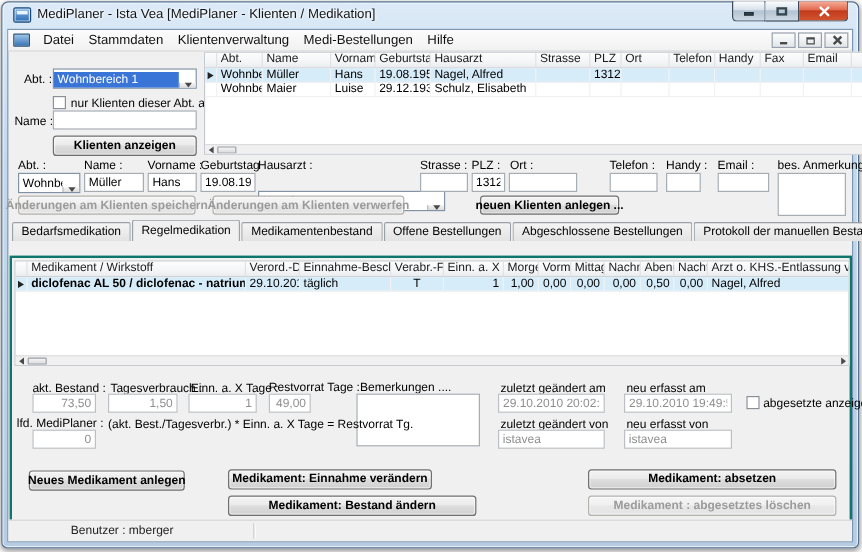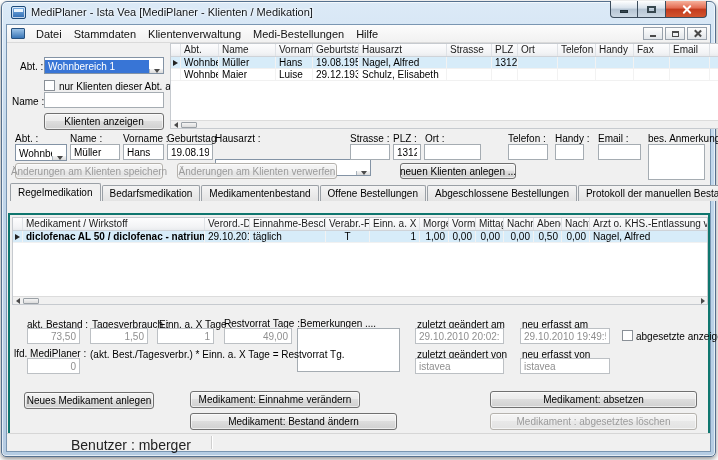--- a/index.html
+++ b/index.html
@@ -48,35 +48,35 @@
   .mdi-glyph-max { width:7px; height:6px; border:1px solid #4a4a4a; border-top-width:2px; }
   .mdi-glyph-x { position:relative; width:7px; height:7px; }
   .mdi-glyph-x i { position:absolute; left:3px; top:-1px; width:1.6px; height:9px; background:#4a4a4a; }
   .mdi-glyph-x i:nth-child(1){ transform:rotate(45deg);} .mdi-glyph-x i:nth-child(2){ transform:rotate(-45deg);}
 
   .workspace { position:absolute; left:1px; right:1px; top:18px; bottom:18px; }
 
   
   .statusbar { position:absolute; left:0; right:0; bottom:0; height:18px; background:#f0f0f0;
     border-top:1px solid #d6d6d6; }
-  .status-text { position:absolute; left:24px; top:3px; font-size:14px; color:#222;padding-left:40px; }
+  .status-text { position:absolute; left:12px; top:3px; font-size:10px; color:#222;padding-left:40px; }
   .status-divider { position:absolute; left:204px; top:2px; bottom:2px; width:1px; background:#cfcfcf;
     box-shadow:1px 0 0 #ffffff; }
 
   
   .lbl { position:absolute; font-size:10px; color:#000; white-space:nowrap; }
   .input { position:absolute; height:16px; border:1px solid #a5acb2; background:#fff;
     font-family:"Liberation Sans",sans-serif; font-size:10px; padding:1px 3px; color:#000; }
   .input.ro { color:#8f8f8f; border-color:#bcc0c4; }
   .input.num { text-align:right; }
   .textarea { position:absolute; border:1px solid #a5acb2; background:#fff; }
   .btn { position:absolute; border:1px solid #707070; border-radius:3px;
     background:linear-gradient(180deg,#f3f3f3,#ebebeb 45%,#dddddd 50%,#d0d0d0);
     font-size:10px; color:#000; display:flex; align-items:center; justify-content:center;
-    white-space:nowrap; box-shadow:inset 0 0 0 1px rgba(255,255,255,.6); }
+    white-space:nowrap; box-shadow:inset 0 0 0 1px rgba(255,255,255,.6);font-weight:bold; }
   .btn.disabled { color:#9b9b9b; border-color:#b5b2ad;
     background:linear-gradient(180deg,#f5f5f5,#f0f0f0 45%,#e8e8e8 50%,#e3e3e3); }
   .cb { position:absolute; width:11px; height:11px; background:#fff; border:1px solid #8a9097; }
   .combo { position:absolute; height:17px; border:1px solid #8393a5; background:#fff; display:flex;align-items:flex-end; }
   .combo-val { flex:1; font-size:10px; padding:1px 3px; white-space:nowrap; overflow:hidden; }
   .combo-val.sel { background:#3875d6; color:#fff; }
   .combo-btn { width:14px; border-left:1px solid #aab4bd;
     background:linear-gradient(180deg,#f4f4f4,#dcdcdc); display:flex; align-items:center; justify-content:center; }
   .tri { width:0; height:0; display:inline-block; }
   .tri-down { border-left:3px solid transparent; border-right:3px solid transparent; border-top:4px solid #4a4a4a; }
@@ -299,22 +299,22 @@
         <input class="input" style="left: 547px; top: 13px; width: 29px;">
         <input class="input" style="left: 590px; top: 13px; width: 43px;">
         <div class="textarea" style="left:640px;top:13px;width:57px;height:36px"></div>
 
         <div class="btn disabled" style="left:7px;top:32px;width:148px;height:16px">Änderungen am Klienten speichern</div>
         <div class="btn disabled" style="left:169px;top:32px;width:160px;height:16px">Änderungen am Klienten verwerfen</div>
         <div class="btn" style="left:392px;top:32px;width:116px;height:16px">neuen Klienten anlegen ...</div>
       </div>
 
       <div class="tabs">
+        <div class="tab">Bedarfsmedikation</div>
         <div class="tab active">Regelmedikation</div>
-        <div class="tab">Bedarfsmedikation</div>
         <div class="tab">Medikamentenbestand</div>
         <div class="tab">Offene Bestellungen</div>
         <div class="tab">Abgeschlossene Bestellungen</div>
         <div class="tab">Protokoll der manuellen Bestands-Änderungen</div>
       </div>
 
       <div class="tabpanel">
 
         <div class="gridbox" style="left:2px;top:2px;width:696px;height:88px">
           <div class="thead">
@@ -366,21 +366,21 @@
           <span class="lbl" style="left:82px;top:104px">Tagesverbrauch :</span>
           <span class="lbl" style="left:149px;top:104px">Einn. a. X Tage :</span>
           <span class="lbl" style="left:214px;top:103px">Restvorrat Tage :</span>
           <span class="lbl" style="left:290px;top:103px">Bemerkungen ....</span>
           <span class="lbl" style="left:407px;top:104px">zuletzt geändert am</span>
           <span class="lbl" style="left:512px;top:104px">neu erfasst am</span>
 
           <input class="input ro num" style="left: 17px; top: 113px; width: 53px;" readonly="" value="73,50">
           <input class="input ro num" style="left: 80px; top: 113px; width: 58px;" readonly="" value="1,50">
           <input class="input ro num" style="left: 147px; top: 113px; width: 57px;" readonly="" value="1">
-          <input class="input ro num" style="left: 214px; top: 113px; width: 68px; text-align: right;" readonly="" value="49,00">
+          <input class="input ro num" style="left: 214px; top: 113px; width: 35px; text-align: right;" readonly="" value="49,00">
           <div class="textarea" style="left:287px;top:113px;width:103px;height:44px"></div>
           <input class="input ro" style="left: 405px; top: 113px; width: 89px;" readonly="" value="29.10.2010 20:02:46">
           <input class="input ro" style="left: 510px; top: 113px; width: 90px;" readonly="" value="29.10.2010 19:49:57">
           <span class="cb" style="left:612px;top:115px"></span>
           <span class="lbl" style="left:626px;top:116px">abgesetzte anzeigen</span>
 
           <span class="lbl" style="left:4px;top:133px">lfd. MediPlaner :</span>
           <span class="lbl" style="left:80px;top:134px">(akt. Best./Tagesverbr.) * Einn. a. X Tage =  Restvorrat Tg.</span>
           <span class="lbl" style="left:407px;top:134px">zuletzt geändert von</span>
           <span class="lbl" style="left:512px;top:134px">neu erfasst von</span>

